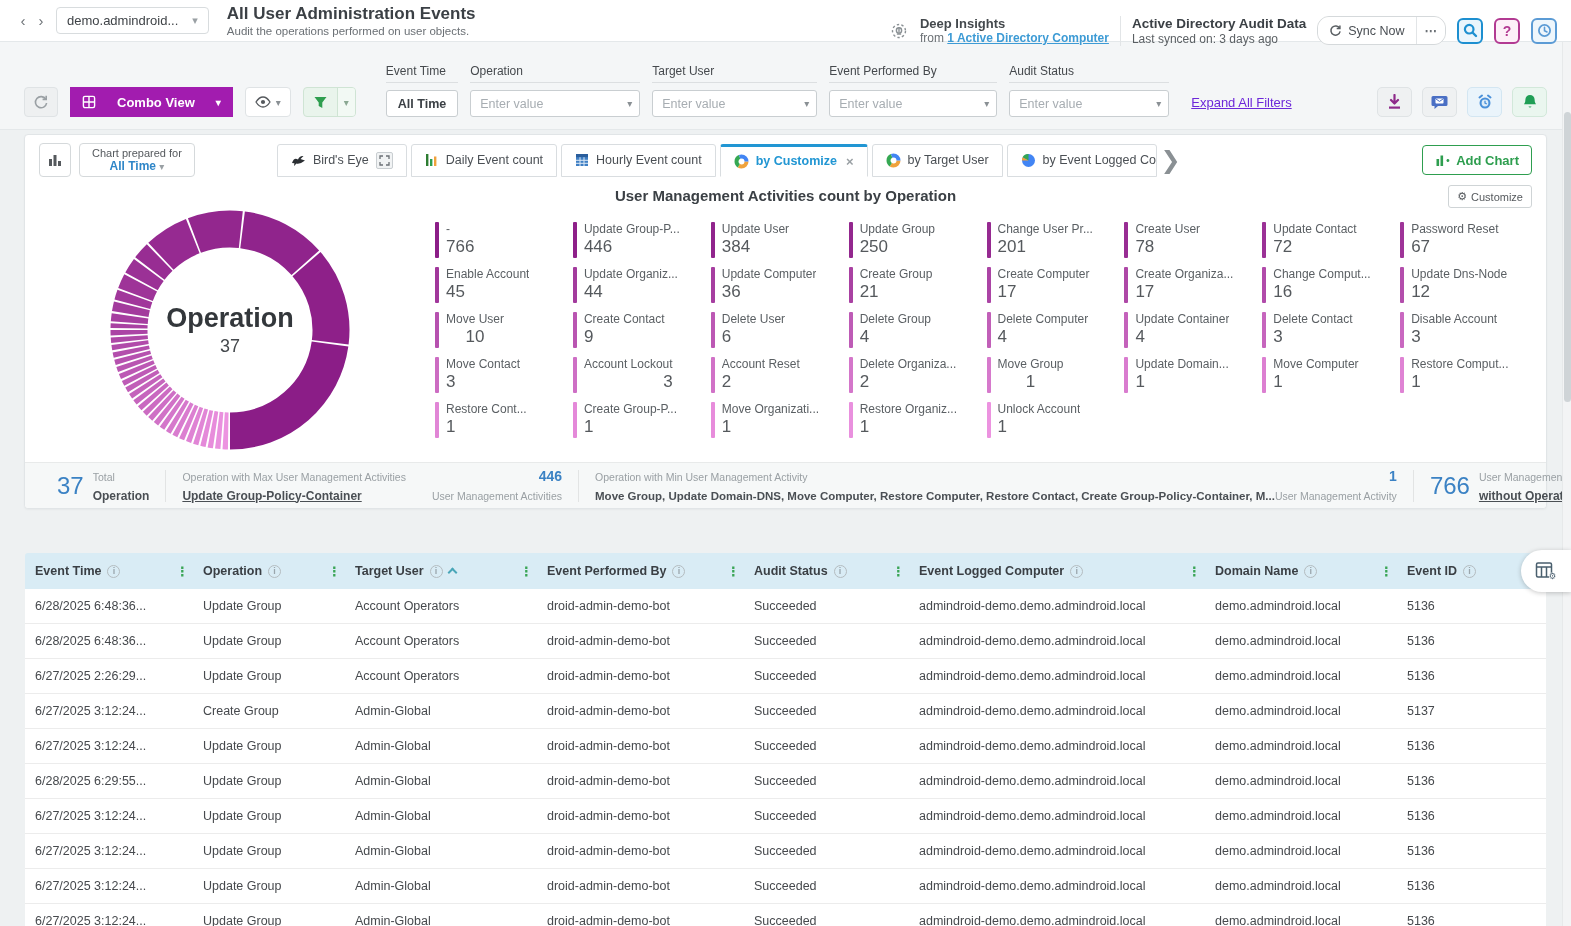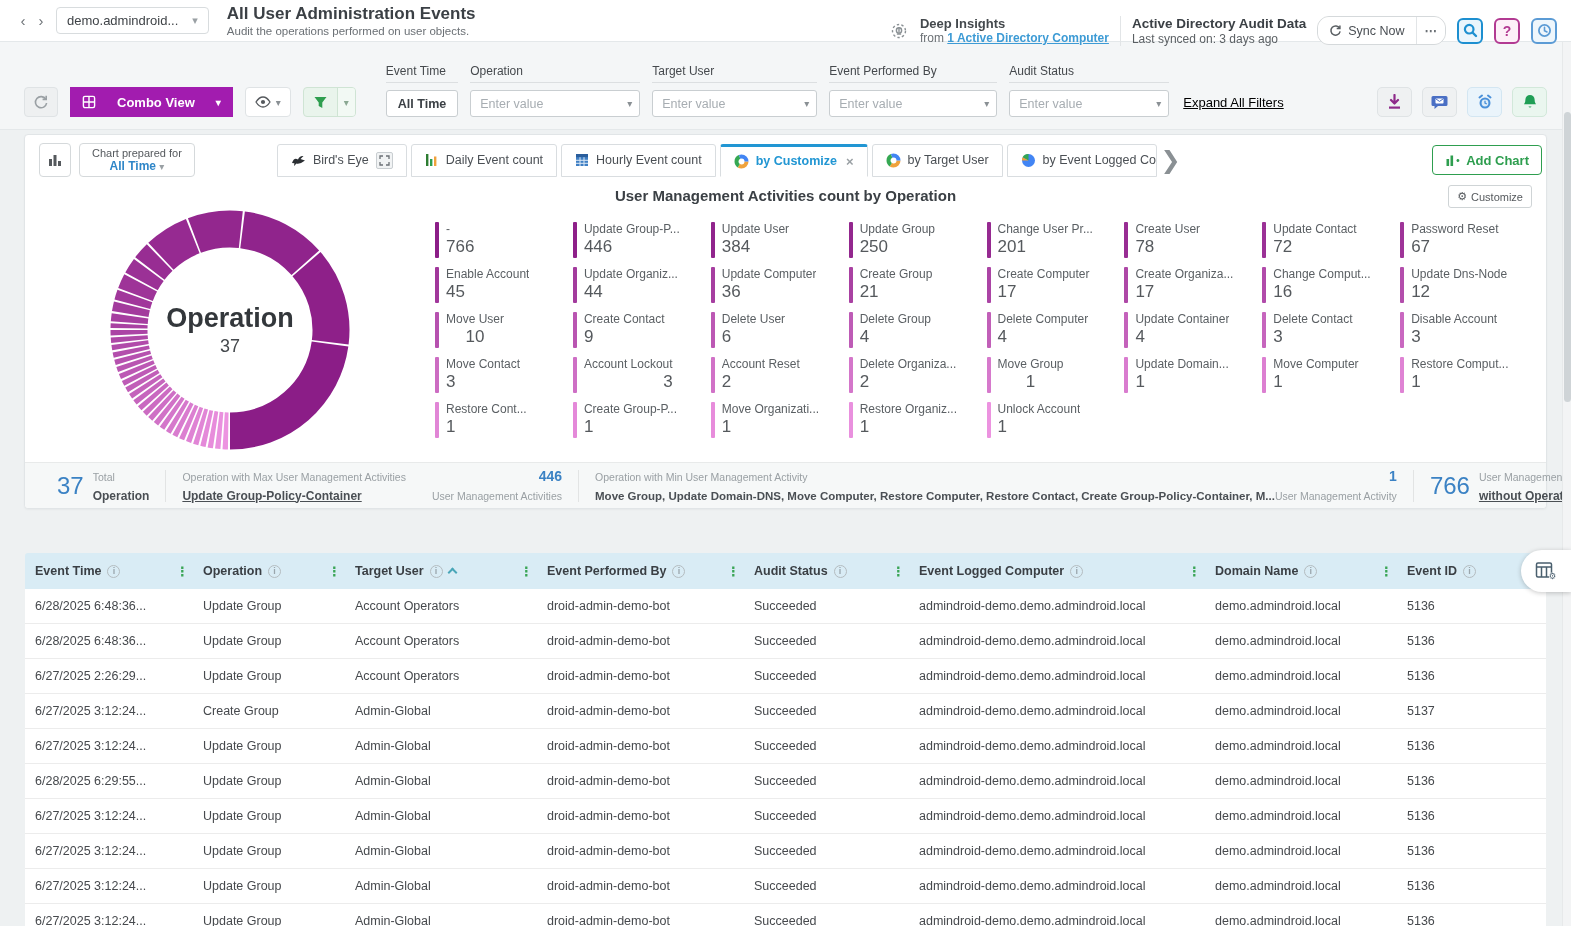--- a/index.html
+++ b/index.html
@@ -53,31 +53,31 @@
     border-bottom:1px solid #dcdfe1; margin-bottom:7px; }
   .fbtn { height:27px; border:1px solid #c9ced1; border-radius:3px; background:#fff;
     font-size:12.5px; font-weight:700; color:#3b4045; padding:0 11px; cursor:pointer; }
   .fselect { position:relative; height:27px; border:1px solid #c9ced1; border-radius:3px; background:#fff; }
   .fselect input { width:100%; height:100%; border:none; outline:none; background:none;
     font-size:12.5px; color:#444; padding:0 22px 0 9px; font-family:inherit; }
   .fselect input::placeholder { color:#a7adb2; }
   .fselect .caret { position:absolute; right:7px; top:7px; color:#8a9094; font-size:10px; pointer-events:none; }
   .filter-group:nth-of-type(1) { margin-left:18px; }
   .fw-op  { width:170px; } .fw-tu { width:165px; } .fw-ep { width:168px; } .fw-as { width:160px; }
-  .expand-link { font-size:13px; color:#000000; text-decoration:underline; margin:0 0 7px 2px; cursor:pointer; }
+  .expand-link { font-size:13px; color:#6d28d9; text-decoration:underline; margin:0 0 7px 10px; cursor:pointer; }
   .toolbar-right { margin-left:auto; display:flex; gap:10px; }
   .tr-btn { width:35px; height:30px; border-radius:5px; border:1px solid #dfe3e5;
     display:flex; align-items:center; justify-content:center; cursor:pointer; background:#eff1f2; }
   .tr-alarm { background:#eaf4fb; border-color:#d3e6f2; }
   .tr-bell  { background:#eaf6ef; border-color:#d2e8da; }
 
   
   .chart-card { margin:4px 24px 0 24px; background:#fff; border:1px solid #e1e5e7;
     border-radius:4px; box-shadow:0 1px 2px rgba(0,0,0,.04); }
-  .tabbar { display:flex; align-items:center; padding:8px 4px 0 14px; }
+  .tabbar { display:flex; align-items:center; padding:8px 14px 0 14px; }
   .chart-type-btn { width:32px; height:34px; border:1px solid #d5d9db; border-radius:4px;
     background:#fff; display:flex; align-items:center; justify-content:center; cursor:pointer; }
   .prepared-box { border:1px solid #d5d9db; border-radius:4px; background:#fff;
     margin-left:8px; padding:3px 12px; text-align:center; cursor:pointer; }
   .prepared-box .l1 { font-size:11px; color:#55595d; }
   .prepared-box .l2 { font-size:12px; font-weight:700; color:#2f86c8; }
   .prepared-box .caret { color:#9aa0a4; font-size:10px; }
   .tabs { display:flex; gap:4px; margin-left:82px; align-items:flex-end; }
   .tab { height:33px; display:flex; align-items:center; gap:7px; padding:0 13px;
     border:1px solid #d9dde0; border-radius:3px 3px 0 0; background:#fff; font-size:12.5px;

